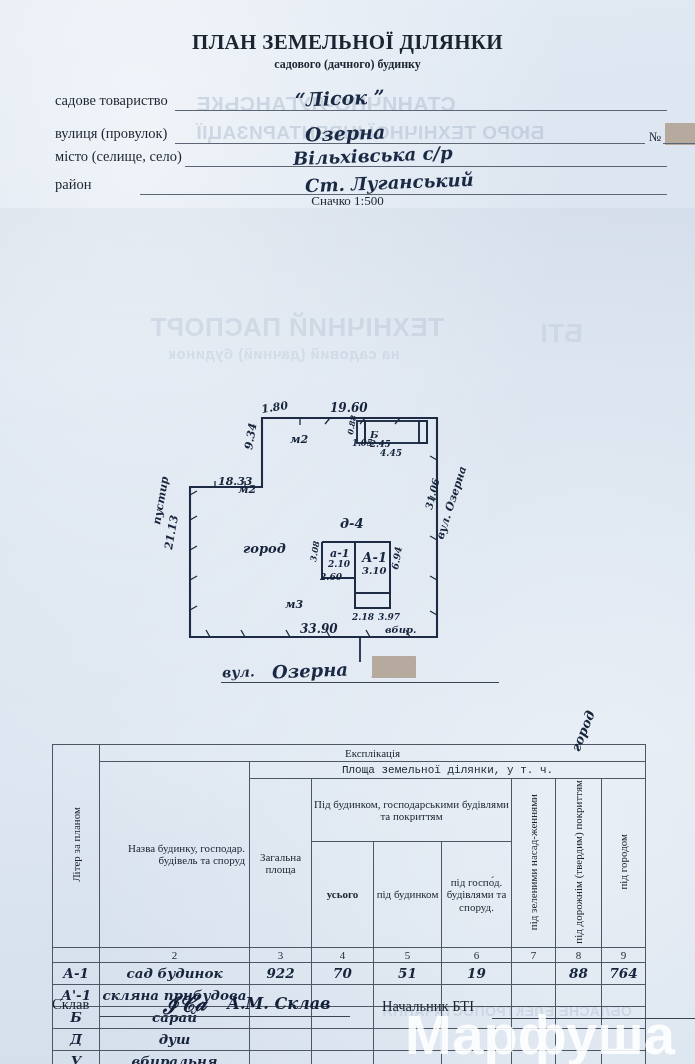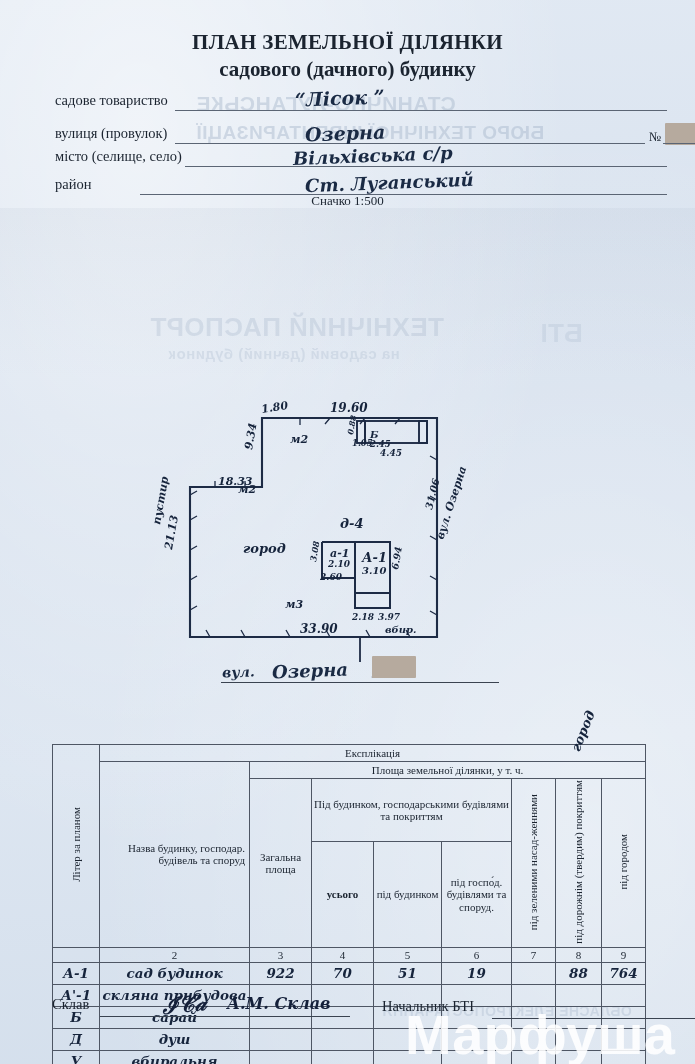--- a/index.html
+++ b/index.html
@@ -39,21 +39,21 @@
   #st5{top:318px;left:540px;font-size:26px;opacity:.22;}
   #st6{top:1003px;left:382px;font-size:14px;opacity:.30;}
 
   
   .title{
     position:absolute;top:30px;left:0;right:0;text-align:center;
     font-weight:700;font-size:21px;letter-spacing:.3px;
   }
   .subtitle{
     position:absolute;top:57px;left:0;right:0;text-align:center;
-    font-weight:700;font-size:21px;
+    font-weight:700;font-size:12px;
   }
   .field{position:absolute;font-size:14.5px;}
   .field .lbl{position:absolute;left:0;top:0;white-space:nowrap;}
   .field .rule{
     position:absolute;border-bottom:1px solid #5b6574;height:0;
   }
   .hand{
     font-family:"DejaVu Serif", serif;
     font-style:italic;font-weight:600;
     color:#1a2a44;
@@ -247,21 +247,21 @@
   </colgroup>
   <tbody>
     <tr>
       <td rowspan="4" class="hcell">
         <span class="vert">Літер за планом</span>
       </td>
       <td colspan="8" class="hcell" style="height:14px;">Експлікація</td>
     </tr>
     <tr>
       <td rowspan="3" class="hcell" style="padding:3px 4px;text-align:right;">Назва будинку, господар. будівель та споруд</td>
-      <td colspan="7" class="hcell" style="height:14px;">Площа земельної ділянки, у т. ч.</td>
+      <td colspan="7" class="hcell" style="height:14px;font-family:Liberation Mono, monospace;">Площа земельної ділянки, у т. ч.</td>
     </tr>
     <tr>
       <td rowspan="2" class="hcell">Загальна площа</td>
       <td colspan="3" class="hcell" style="height:26px;">Під будинком, господарськими будівлями та покриттям</td>
       <td rowspan="2" class="hcell">
         <span class="vert">під зеленими насад-женнями</span>
       </td>
       <td rowspan="2" class="hcell">
         <span class="vert">під дорожнім (твердим) покриттям</span>
       </td>

